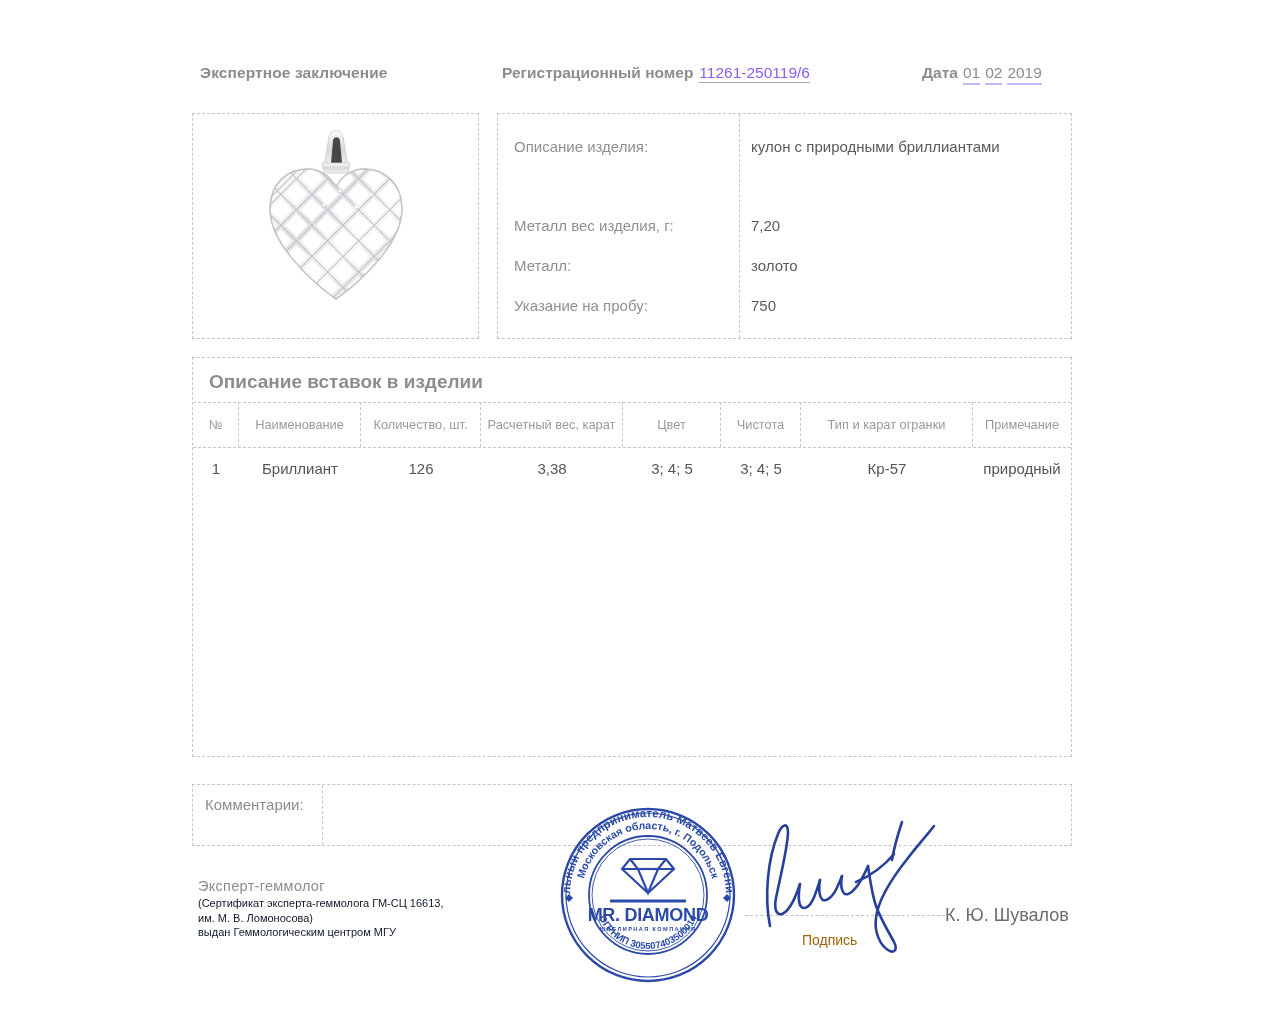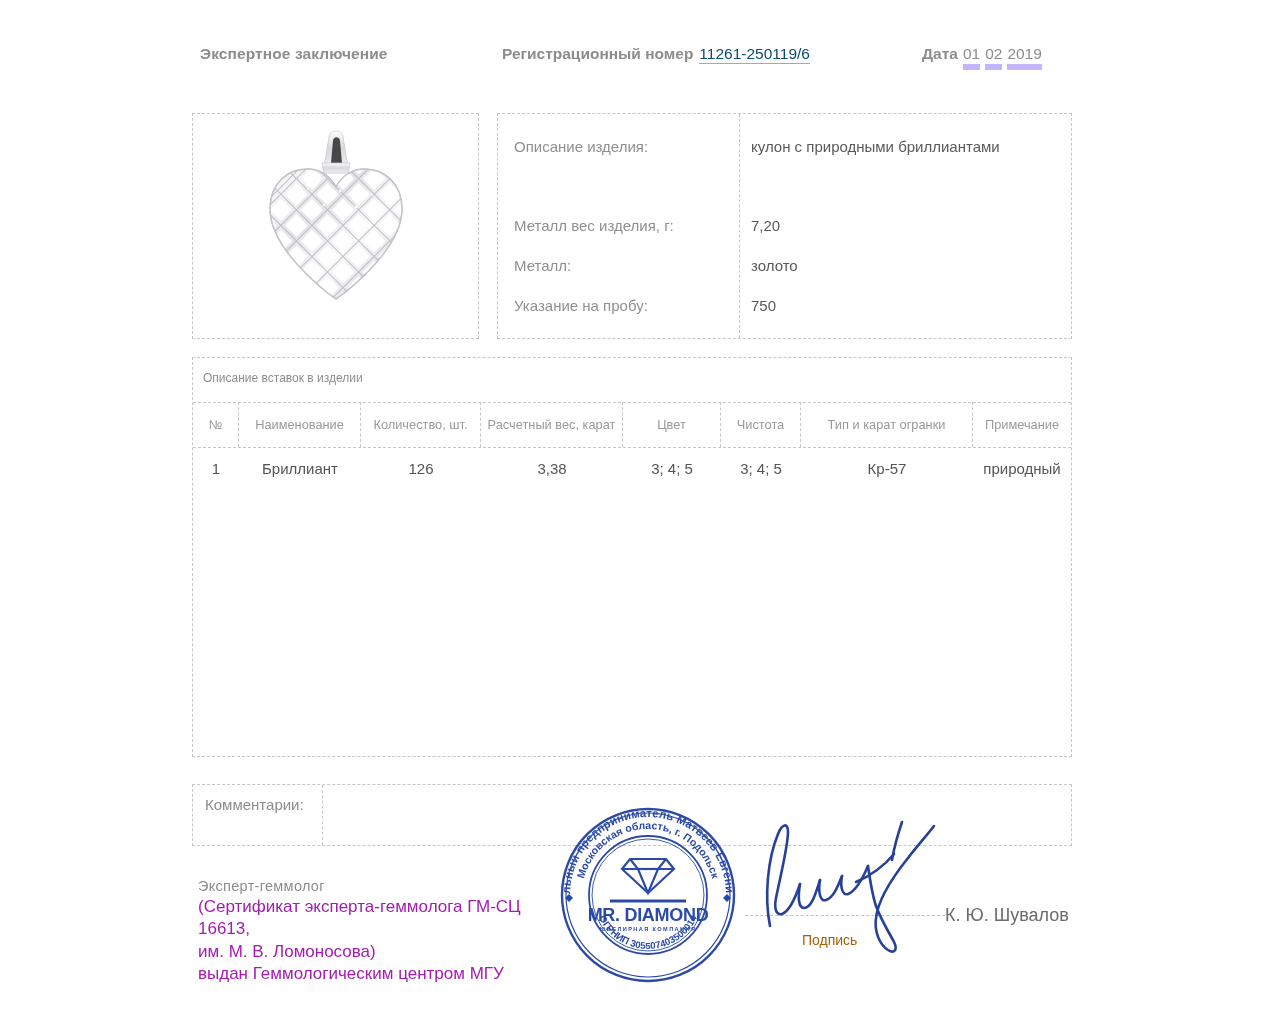--- a/index.html
+++ b/index.html
@@ -20,21 +20,21 @@
     position: absolute;
     left: 0; top: 0;
     width: 1280px;
     height: 1024px;
   }
 
   
   .header {
     position: absolute;
     left: 192px;
-    top: 45px;
+    top: 64px;
     width: 880px;
     height: 28px;
   }
   .hdr-title {
     position: absolute;
     left: 8px;
     top: 0;
     font-size: 15.5px;
     font-weight: bold;
     color: #8d8d8d;
@@ -45,37 +45,37 @@
     position: absolute;
     left: 310px;
     top: 0;
     font-size: 15.5px;
     font-weight: bold;
     color: #8d8d8d;
     white-space: nowrap;
   }
   .hdr-reg .val {
     font-weight: normal;
-    color: #0c4a6e;
+    color: #8b5cf6;
     border-bottom: 1px solid #a8a8a8;
     padding-bottom: 1px;
     margin-left: 6px;
   }
   .hdr-date {
     position: absolute;
     left: 730px;
     top: 0;
     font-size: 15.5px;
     font-weight: bold;
     color: #8d8d8d;
     white-space: nowrap;
   }
   .hdr-date .dpart {
     font-weight: normal;
-    border-bottom: 6px solid #c4b5fd;
+    border-bottom: 2px solid #c4b5fd;
     padding-bottom: 1px;
     margin-left: 5px;
     display: inline-block;
   }
 
   
   .dbox {
     position: absolute;
     border: 1px dashed #c6c6c6;
     box-sizing: border-box;
@@ -133,25 +133,26 @@
 
   
   .table-panel {
     left: 192px;
     top: 357px;
     width: 880px;
     height: 400px;
   }
   .tbl-caption {
     position: absolute;
-    left: 10px;
+    left: 16px;
     top: 13px;
-    font-size: 12px;
+    font-size: 19px;
     color: #8d8d8d;
     white-space: nowrap;
+    font-weight: bold;
   }
   .tbl-capline {
     position: absolute;
     left: 0; right: 0;
     top: 44px;
     border-top: 1px dashed #c6c6c6;
   }
   .tbl-headline {
     position: absolute;
     left: 0; right: 0;
@@ -227,22 +228,22 @@
     top: 878px;
     width: 340px;
   }
   .expert-title {
     font-size: 14.5px;
     color: #8d8d8d;
     letter-spacing: 0.3px;
     margin-bottom: 2px;
   }
   .expert-sub {
-    font-size: 17px;
-    color: #a21caf;
+    font-size: 11px;
+    color: #0f172a;
     line-height: 1.32;
   }
   .sig-line {
     position: absolute;
     left: 745px;
     top: 915px;
     width: 200px;
     border-top: 1px dashed #c0c0c0;
   }
   .sig-caption {

